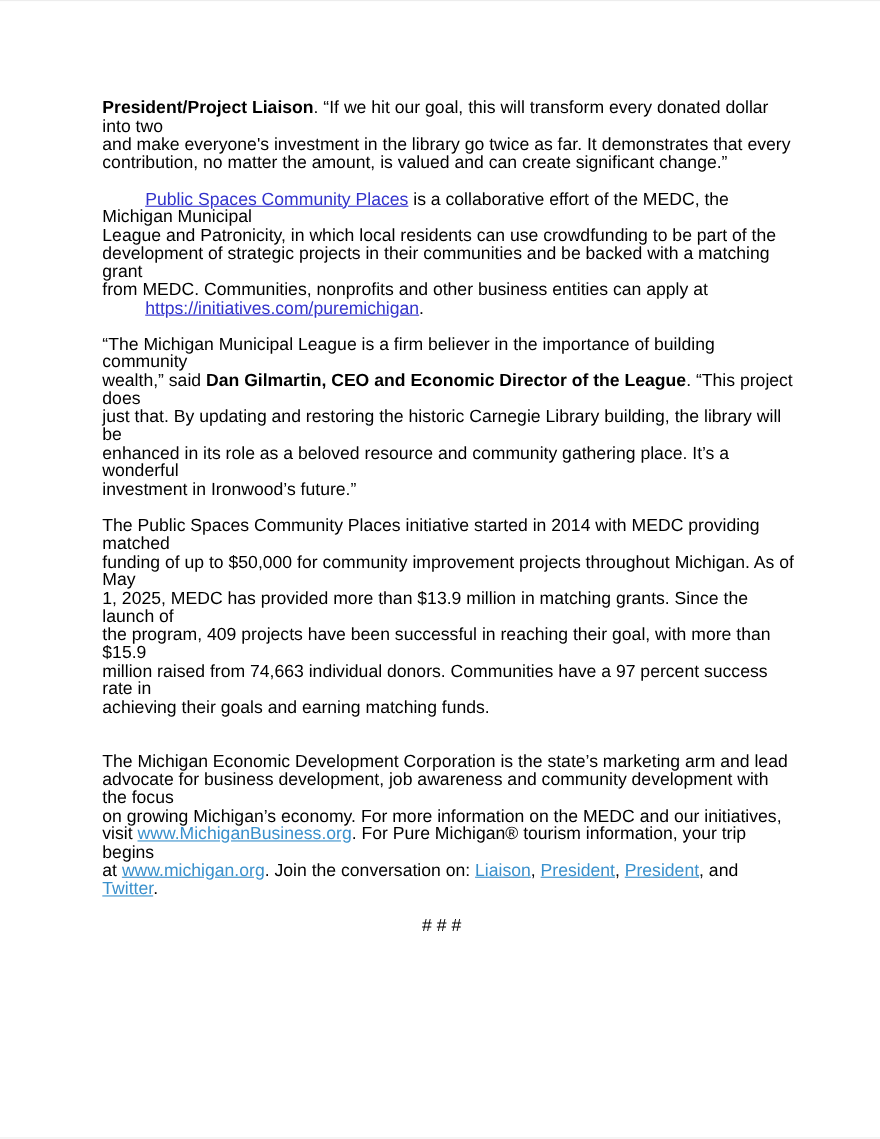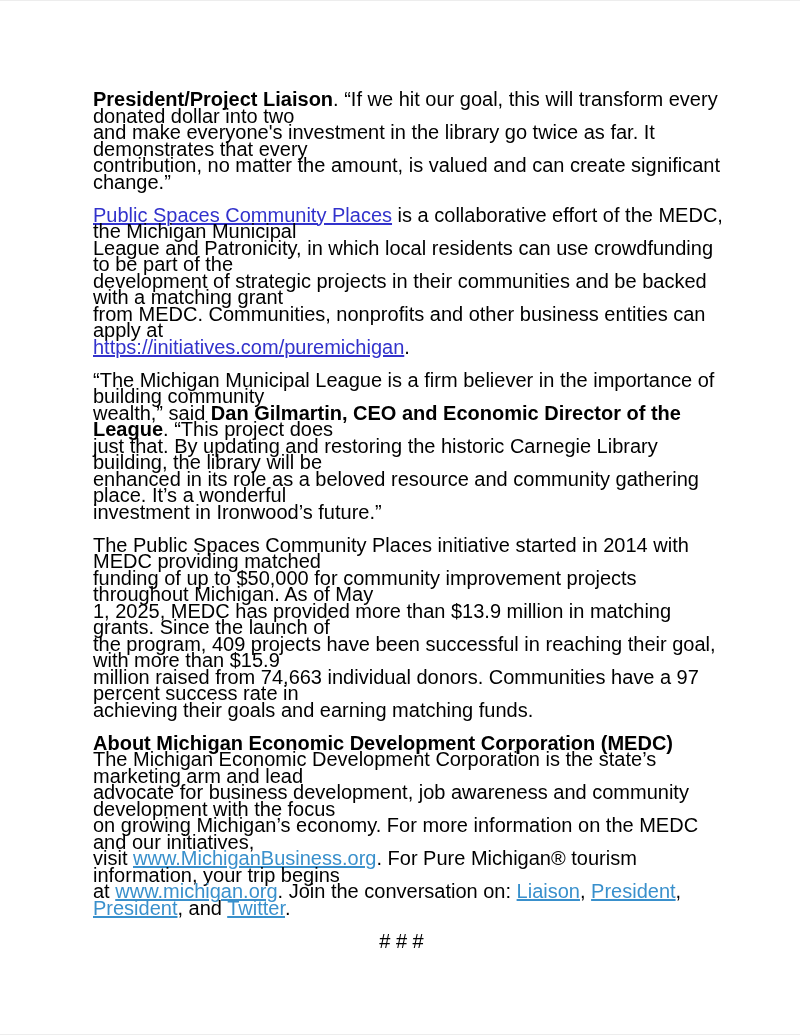--- a/index.html
+++ b/index.html
@@ -23,37 +23,38 @@
   }
   .hairline.top { top: 0; }
   .hairline.bottom { bottom: 0; }
   .content {
     position: absolute;
     left: 93px;
     top: 91px;
     width: 632px;
   }
   .para {
-    font-size: 20px;
+    font-size: 16px;
     line-height: 16.5px;
     color: #000000;
     white-space: pre-wrap;
     margin: 0 0 16.5px 0;
   }
   .para.center {
     width: 617px;
     text-align: center;
   }
   .bold {
     font-weight: bold;
   }
   a.link {
     color: var(--link1, #3232cc);
     text-decoration: underline;
     cursor: pointer;
+    margin-left: 39px;
   }
   a.link2 {
     color: var(--link2, #3990cc);
     cursor: pointer;
   }
 </style>
 </head>
 <body style="background: rgb(255, 255, 255);">
 
 <div class="hairline top"></div>
@@ -71,21 +72,21 @@
 wealth,” said </span><span class="bold">Dan Gilmartin, CEO and Economic Director of the League</span><span>. “This project does
 just that. By updating and restoring the historic Carnegie Library building, the library will be
 enhanced in its role as a beloved resource and community gathering place. It’s a wonderful
 investment in Ironwood’s future.”</span></div>
     <div class="para"><span>The Public Spaces Community Places initiative started in 2014 with MEDC providing matched
 funding of up to $50,000 for community improvement projects throughout Michigan. As of May
 1, 2025, MEDC has provided more than $13.9 million in matching grants. Since the launch of
 the program, 409 projects have been successful in reaching their goal, with more than $15.9
 million raised from 74,663 individual donors. Communities have a 97 percent success rate in
 achieving their goals and earning matching funds.</span></div>
-    <div class="para"><span class="bold">About Michigan Economic Development Corporation (MEDC)</span><span>
+    <div class="para"><span>
 The Michigan Economic Development Corporation is the state’s marketing arm and lead
 advocate for business development, job awareness and community development with the focus
 on growing Michigan’s economy. For more information on the MEDC and our initiatives,
 visit </span><a class="link2" href="#">www.MichiganBusiness.org</a><span>. For Pure Michigan® tourism information, your trip begins
 at </span><a class="link2" href="#">www.michigan.org</a><span>. Join the conversation on: </span><a class="link2" href="#">Liaison</a><span>, </span><a class="link2" href="#">President</a><span>, </span><a class="link2" href="#">President</a><span>, and </span><a class="link2" href="#">Twitter</a><span>.</span></div>
     <div class="para center"><span># # #</span></div>
   </div>
 
 <div class="hairline bottom"></div>
 

